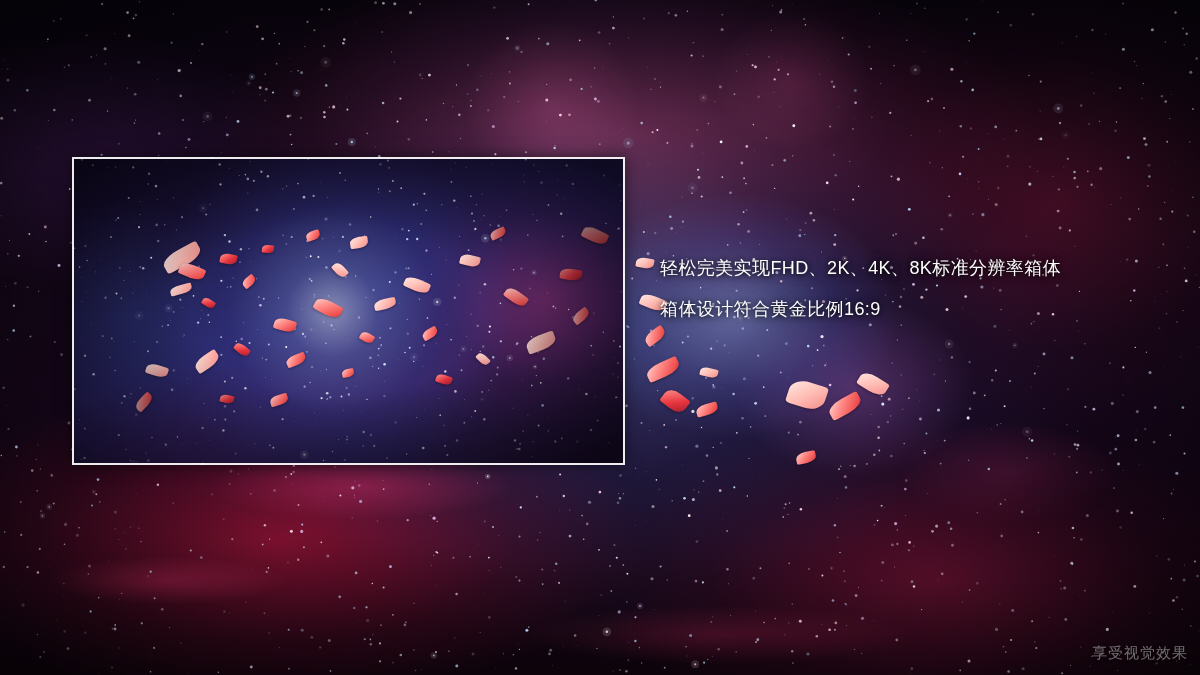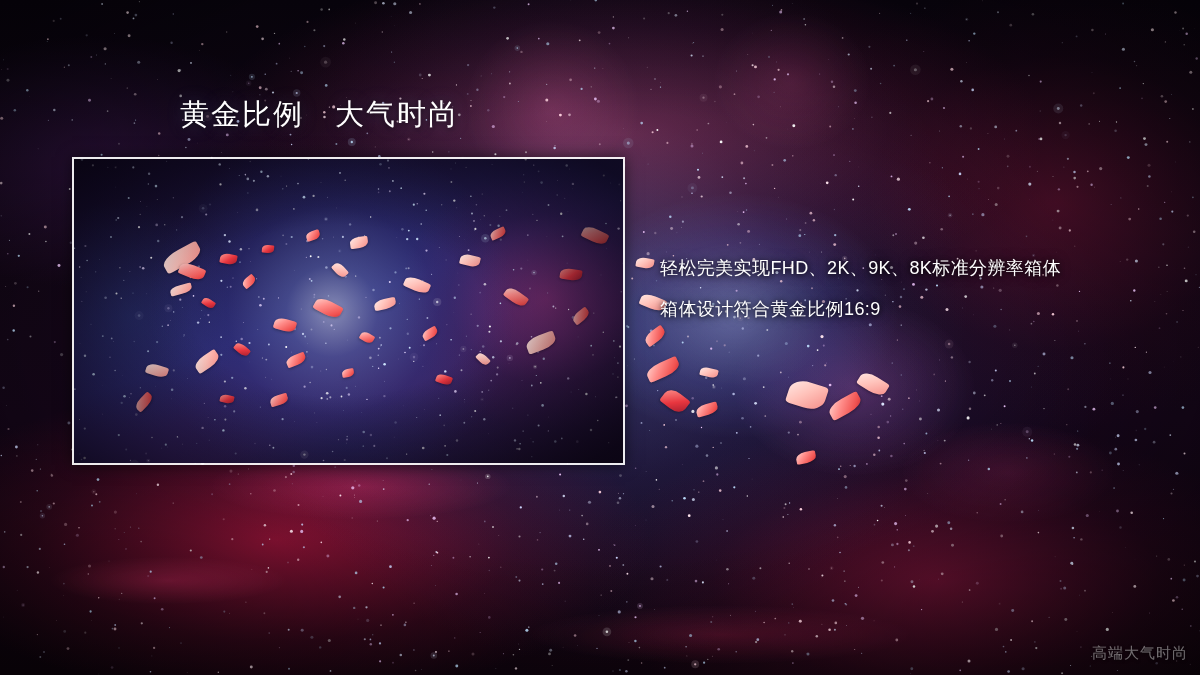--- a/index.html
+++ b/index.html
@@ -1666,21 +1666,20 @@
       <circle cx="1093.8" cy="93.2" r="0.96" fill="#ffd3e0" opacity="0.25"></circle>
       <circle cx="666.0" cy="447.2" r="1.17" fill="#ffd3e0" opacity="0.66"></circle>
       <circle cx="628.3" cy="660.1" r="0.97" fill="#ffffff" opacity="0.36"></circle>
       <circle cx="972.7" cy="89.9" r="1.33" fill="#cfd8ff" opacity="0.99"></circle>
       <circle cx="670.3" cy="216.8" r="1.26" fill="#bfe0ff" opacity="0.79"></circle>
       <circle cx="69.7" cy="189.0" r="0.92" fill="#ffffff" opacity="0.87"></circle>
       <circle cx="871.9" cy="117.2" r="0.82" fill="#dce6ff" opacity="0.26"></circle>
     </svg>
   <div class="vignette"></div>
 
-  <div class="title">黄金比例　大气时尚</div>
 
   <div class="panel">
     <div class="panel-art"></div>
     <svg class="panel-stars" id="panel-stars" width="553" height="308" viewBox="0 0 553 308" aria-hidden="true">
         <circle cx="423.1" cy="215.4" r="1.16" fill="#e8d9ff" opacity="0.53"></circle>
         <circle cx="0.9" cy="230.2" r="0.88" fill="#dbe6ff" opacity="0.59"></circle>
         <circle cx="426.8" cy="80.7" r="1.14" fill="#ffffff" opacity="0.25"></circle>
         <circle cx="248.6" cy="79.7" r="0.78" fill="#dbe6ff" opacity="0.35"></circle>
         <circle cx="25.4" cy="100.6" r="0.26" fill="#cfe8ff" opacity="0.85"></circle>
         <circle cx="140.9" cy="260.7" r="0.71" fill="#cfe8ff" opacity="0.95"></circle>
@@ -2264,19 +2263,19 @@
       <div class="petal pale" style="left:788px;top:382px;width:38px;height:26px;transform:rotate(18deg);"></div>
       <div class="petal " style="left:828px;top:398px;width:34px;height:16px;transform:rotate(-28deg);"></div>
       <div class="petal pale" style="left:858px;top:376px;width:30px;height:16px;transform:rotate(32deg);"></div>
       <div class="petal " style="left:796px;top:452px;width:20px;height:11px;transform:rotate(-12deg);"></div>
       <div class="petal pale" style="left:640px;top:296px;width:26px;height:13px;transform:rotate(22deg);"></div>
       <div class="petal " style="left:644px;top:330px;width:22px;height:12px;transform:rotate(-36deg);"></div>
       <div class="petal pale" style="left:636px;top:258px;width:18px;height:10px;transform:rotate(10deg);"></div>
     </div>
 
   <div class="copy">
-    <p>轻松完美实现FHD、2K、9K、8K标准分辨率箱体</p>
+    <p>轻松完美实现FHD、2K、4K、8K标准分辨率箱体</p>
     <p>箱体设计符合黄金比例16:9</p>
   </div>
 
-  <div class="watermark">高端大气时尚</div>
+  <div class="watermark">享受视觉效果</div>
 
 </div>
 
 </body></html>

